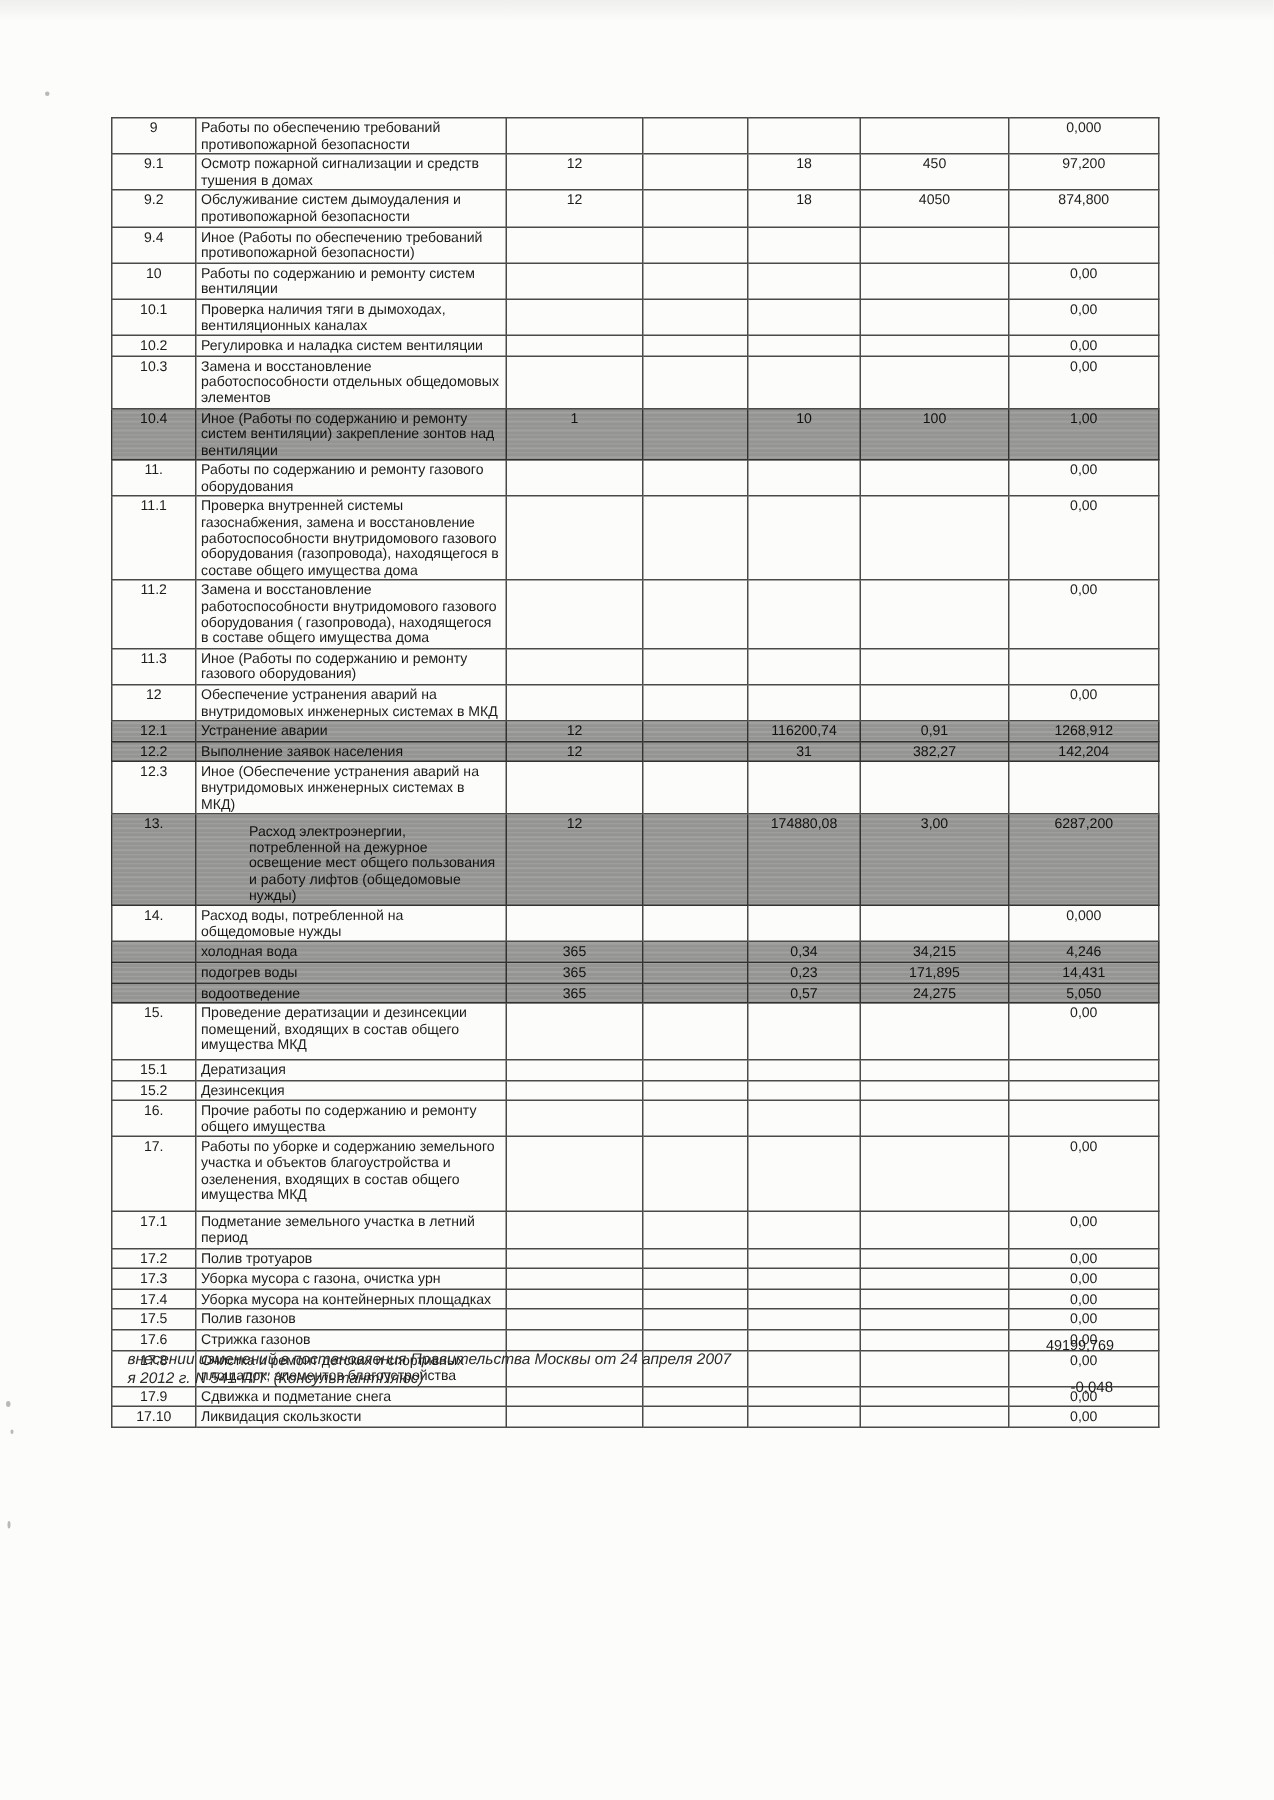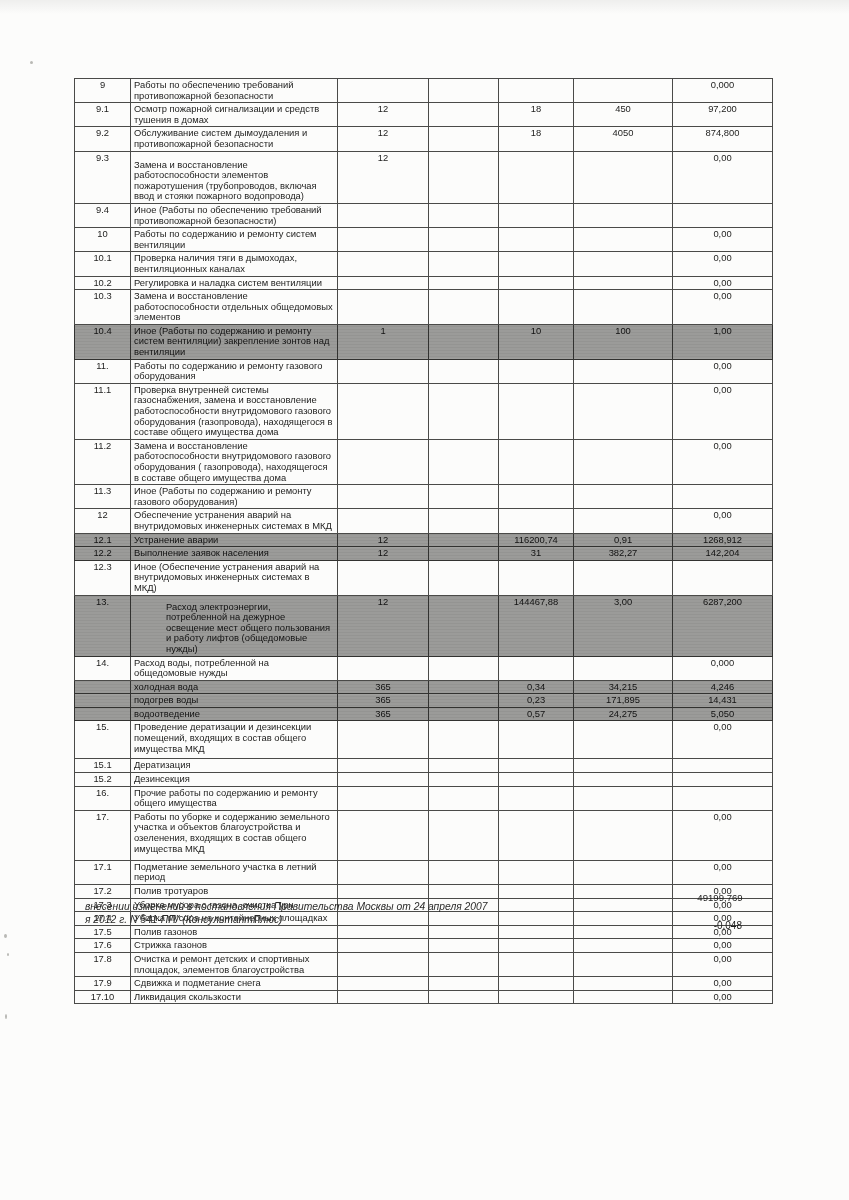--- a/index.html
+++ b/index.html
@@ -91,29 +91,20 @@
         </tr>
         <tr style="height: 23px;">
           <td class="num">9.2</td>
           <td class="desc">Обслуживание систем дымоудаления и противопожарной безопасности</td>
           <td class="val">12</td>
           <td class="val"></td>
           <td class="val">18</td>
           <td class="val">4050</td>
           <td class="val">874,800</td>
         </tr>
-        <tr style="height: 41px;">
-          <td class="num">9.3</td>
-          <td class="desc" style="padding-top: 8px;">Замена и восстановление работоспособности элементов пожаротушения (трубопроводов, включая ввод и стояки пожарного водопровода)</td>
-          <td class="val">12</td>
-          <td class="val"></td>
-          <td class="val"></td>
-          <td class="val"></td>
-          <td class="val">0,00</td>
-        </tr>
         <tr style="height: 23px;">
           <td class="num">9.4</td>
           <td class="desc">Иное (Работы по обеспечению требований противопожарной безопасности)</td>
           <td class="val"></td>
           <td class="val"></td>
           <td class="val"></td>
           <td class="val"></td>
           <td class="val"></td>
         </tr>
         <tr style="height: 22px;">
@@ -231,21 +222,21 @@
           <td class="val"></td>
           <td class="val"></td>
           <td class="val"></td>
           <td class="val"></td>
         </tr>
         <tr class="hl" style="height: 44px; margin-top: 37px;">
           <td class="num">13.</td>
           <td class="desc" style="padding-top: 6px; padding-left: 35px;">Расход электроэнергии, потребленной на дежурное освещение мест общего пользования и работу лифтов (общедомовые нужды)</td>
           <td class="val">12</td>
           <td class="val"></td>
-          <td class="val">144467,88</td>
+          <td class="val">174880,08</td>
           <td class="val">3,00</td>
           <td class="val">6287,200</td>
         </tr>
         <tr style="height: 24px;">
           <td class="num">14.</td>
           <td class="desc">Расход воды, потребленной на общедомовые нужды</td>
           <td class="val"></td>
           <td class="val"></td>
           <td class="val"></td>
           <td class="val"></td>

